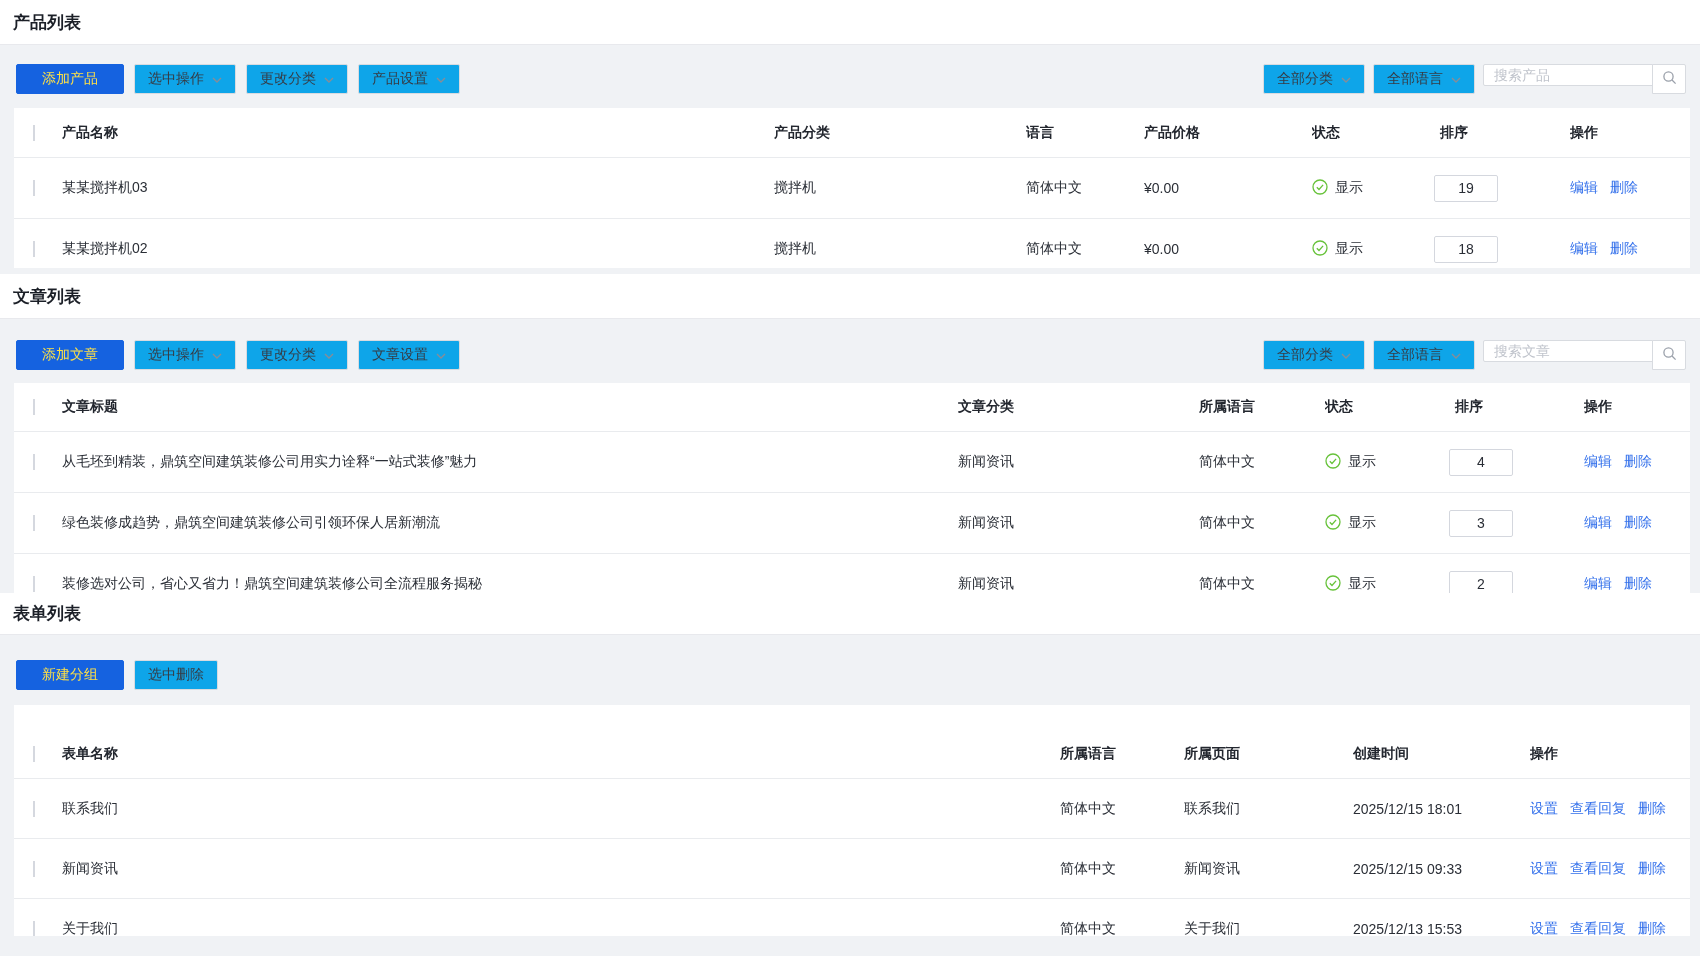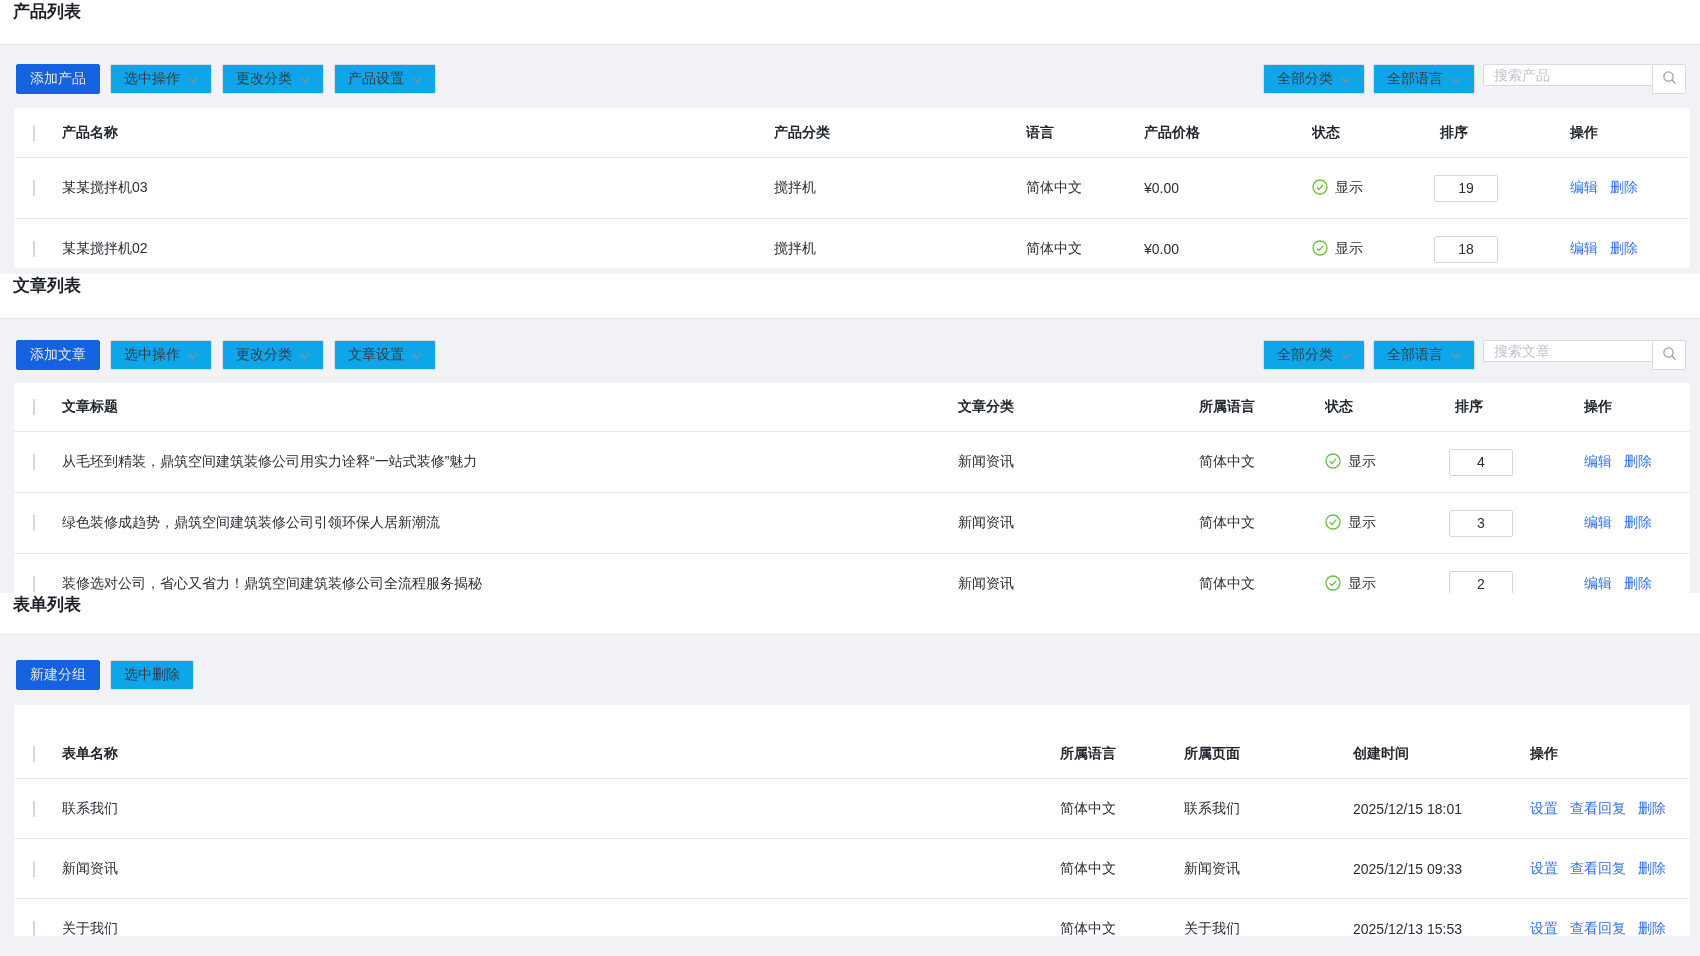--- a/index.html
+++ b/index.html
@@ -3,35 +3,35 @@
 <meta charset="utf-8">
 <style>
   * { margin:0; padding:0; box-sizing:border-box; }
   html,body { width:1700px; height:956px; overflow:hidden; }
   body {
     background:#f0f2f5;
     font-family:"Liberation Sans","DejaVu Sans",sans-serif;
     font-size:14px; color:#2a2e36;
   }
   
-  .titlebar { background:#fff; border-bottom:1px solid #e8e9ed; display:flex; padding-left:13px; }
+  .titlebar { background:#fff; border-bottom:1px solid #e8e9ed; display:flex; align-items:center; padding-left:13px; }
   .tb1 { height:45px; } .tb2 { height:45px; } .tb3 { height:42px; }
   .page-title { font-size:17px; font-weight:700; color:#1b1f27; }
   .gap6 { height:6px; }
 
   
   .band { display:flex; justify-content:space-between; align-items:flex-start; padding-left:16px; padding-right:14px; }
   .band1 { height:63px; padding-top:19px; }
   .band2 { height:64px; padding-top:21px; }
   .band3 { height:70px; padding-top:25px; }
   .toolbar-left { display:flex; gap:10px; }
   .filters { display:flex; gap:8px; }
 
   .btn { height:30px; display:inline-flex; align-items:center; justify-content:center; font-size:14px; border-radius:2px; cursor:pointer; white-space:nowrap; }
-  .btn-primary { background:#1562e0; border:1px solid #1562e0; color:#e5e5e5; padding:0 13px; }
+  .btn-primary { background:#1562e0; border:1px solid #1562e0; color:#fde047; padding:0 25px; }
   .btn-plain { background:#0ea5e9; border:1px solid #d8dbe0; color:#363b44; padding:0 13px; gap:9px; }
   .dd { min-width:98px; gap:8px; }
   .chev { display:inline-flex; margin-top:2px; }
 
   .search-group { display:flex; }
   .search-input { width:170px; height:22px; border:1px solid #d8dbe0; background:#fff; padding:0 10px; font-size:14px; color:#333;
     border-radius:2px 0 0 2px; outline:none; font-family:Liberation Sans, sans-serif; }
   .search-input::placeholder { color:#c0c4cc; }
   .search-btn { width:34px; height:30px; border:1px solid #d8dbe0; margin-left:-1px; background:#fff; display:flex; align-items:center; justify-content:center; border-radius:0 2px 2px 0; cursor:pointer; }
 

